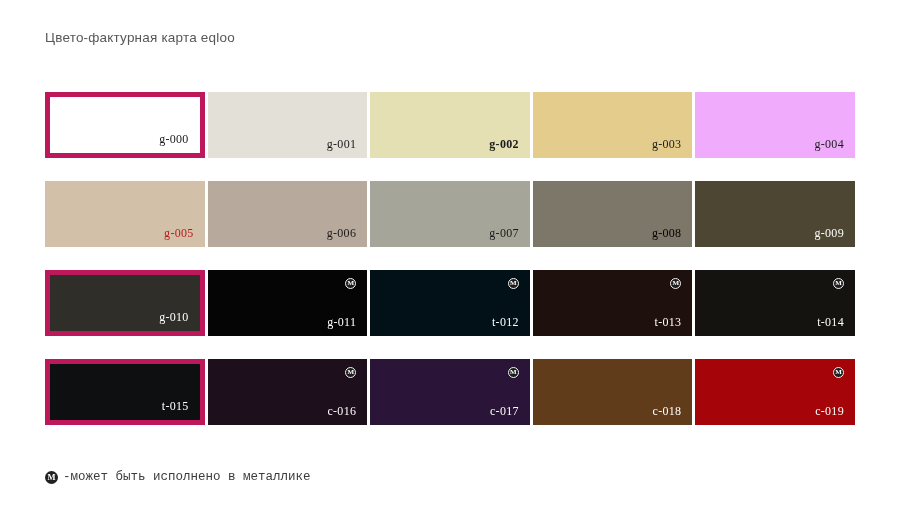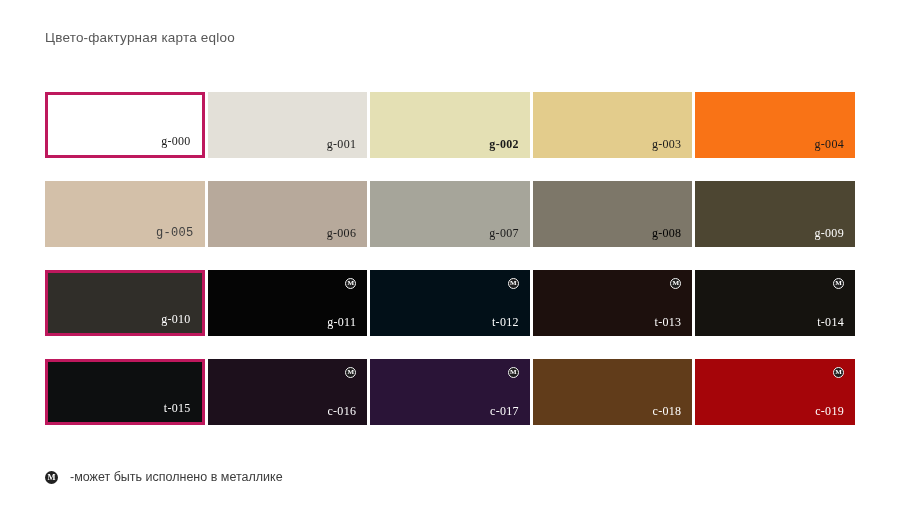--- a/index.html
+++ b/index.html
@@ -44,21 +44,21 @@
     height: 66px;
   }
   .swatch {
     position: relative;
     width: 160.8px;
     height: 66px;
     box-sizing: border-box;
     overflow: hidden;
   }
   .swatch.bordered {
-    border: 3px solid #be185d;
+    border: 5px solid #be185d;
   }
   .swatch-label {
     position: absolute;
     right: 11px;
     bottom: 8px;
     font-family: "Liberation Serif", serif;
     font-size: 12px;
     letter-spacing: 0.3px;
     line-height: 1;
     white-space: nowrap;
@@ -104,24 +104,24 @@
     flex: none;
   }
   .legend-badge .m-glyph {
     font-family: "Liberation Serif", serif;
     font-size: 8.5px;
     line-height: 1;
     color: #ffffff;
     font-weight: 700;
   }
   .legend-text {
-    margin-left: 12px;
+    margin-left: 5px;
     font-size: 12.5px;
     color: #3b3b3b;
-    font-family: Liberation Sans, sans-serif;
+    font-family: Liberation Mono, monospace;
     white-space: nowrap;
   }
 </style>
 </head>
 <body>
 
 <div class="page">
 
   <div class="page-title">Цвето-фактурная карта eqloo</div>
 
@@ -132,27 +132,27 @@
         </div>
         <div class="swatch" style="background: rgb(227, 224, 216);">
           <span class="swatch-label" style="color: rgb(26, 26, 26);">g-001</span>
         </div>
         <div class="swatch" style="background: rgb(228, 224, 180);">
           <span class="swatch-label" style="color: rgb(26, 26, 26); font-weight: bold;">g-002</span>
         </div>
         <div class="swatch" style="background: rgb(227, 204, 140);">
           <span class="swatch-label" style="color: rgb(26, 26, 26);">g-003</span>
         </div>
-        <div class="swatch" style="background: #f97316;">
+        <div class="swatch" style="background: #f0abfc;">
           <span class="swatch-label" style="color: rgb(26, 26, 26);">g-004</span>
         </div>
       </div>
       <div class="swatch-row">
         <div class="swatch" style="background: rgb(211, 192, 169);">
-          <span class="swatch-label" style="color: #404040; font-family: Liberation Mono, monospace;">g-005</span>
+          <span class="swatch-label" style="color: #b91c1c;">g-005</span>
         </div>
         <div class="swatch" style="background: rgb(183, 169, 155);">
           <span class="swatch-label" style="color: rgb(26, 26, 26);">g-006</span>
         </div>
         <div class="swatch" style="background: rgb(166, 165, 154);">
           <span class="swatch-label" style="color: rgb(26, 26, 26);">g-007</span>
         </div>
         <div class="swatch" style="background: rgb(125, 119, 105);">
           <span class="swatch-label" style="color: #000000;">g-008</span>
         </div>

